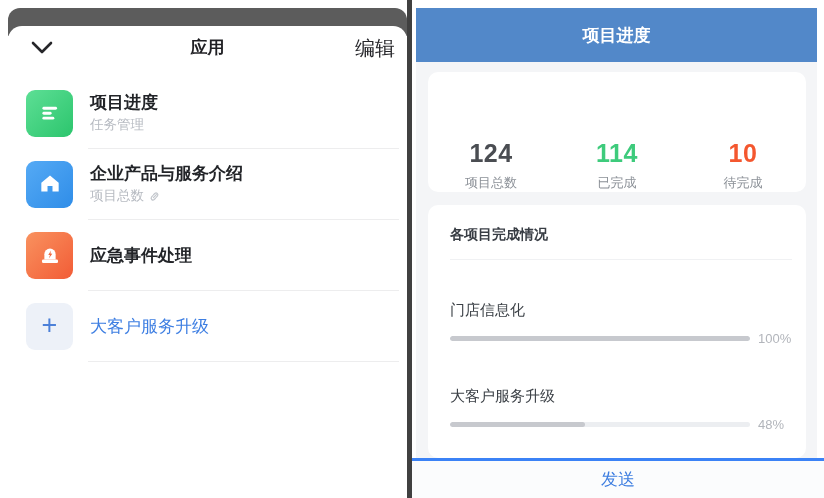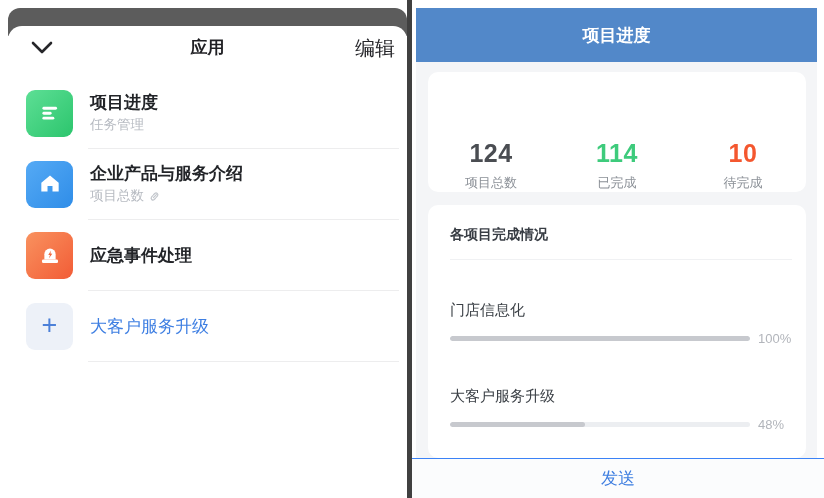--- a/index.html
+++ b/index.html
@@ -54,21 +54,21 @@
     overflow:hidden; padding:0 8px 0 22px; }
   .section-title { padding-top:21px; font-size:14px; font-weight:bold; color:#383d44; }
   .section-divider { height:1px; background:#f0f1f3; margin-top:15px; margin-right:6px; }
   .proj-name { margin-top:40px; font-size:15px; color:#3b4046; line-height:20px; }
   .proj-bar-row { display:flex; align-items:center; margin-top:11px; }
   .bar-track { flex:1; height:5px; border-radius:3px; background:#eceef1; overflow:hidden; }
   .bar-fill { height:100%; border-radius:3px; background:#c7c9ce; width:0; }
   .proj-pct { width:40px; margin-left:8px; font-size:13px; color:#b2b5bb; }
 
   .send-bar { position:absolute; left:0; top:458px; width:412px; height:40px;
-    background:#fbfcfd; border-top:1px solid #3b82f6; display:flex;
+    background:#fbfcfd; border-top:3px solid #3b82f6; display:flex;
     align-items:center; justify-content:center; z-index:5; cursor:pointer; }
   .send-label { font-size:17px; color:#3d7de0; }
 </style>
 </head>
 <body>
 
 <div class="stage">
 
   <div class="left">
     <div class="dim-band"></div>

